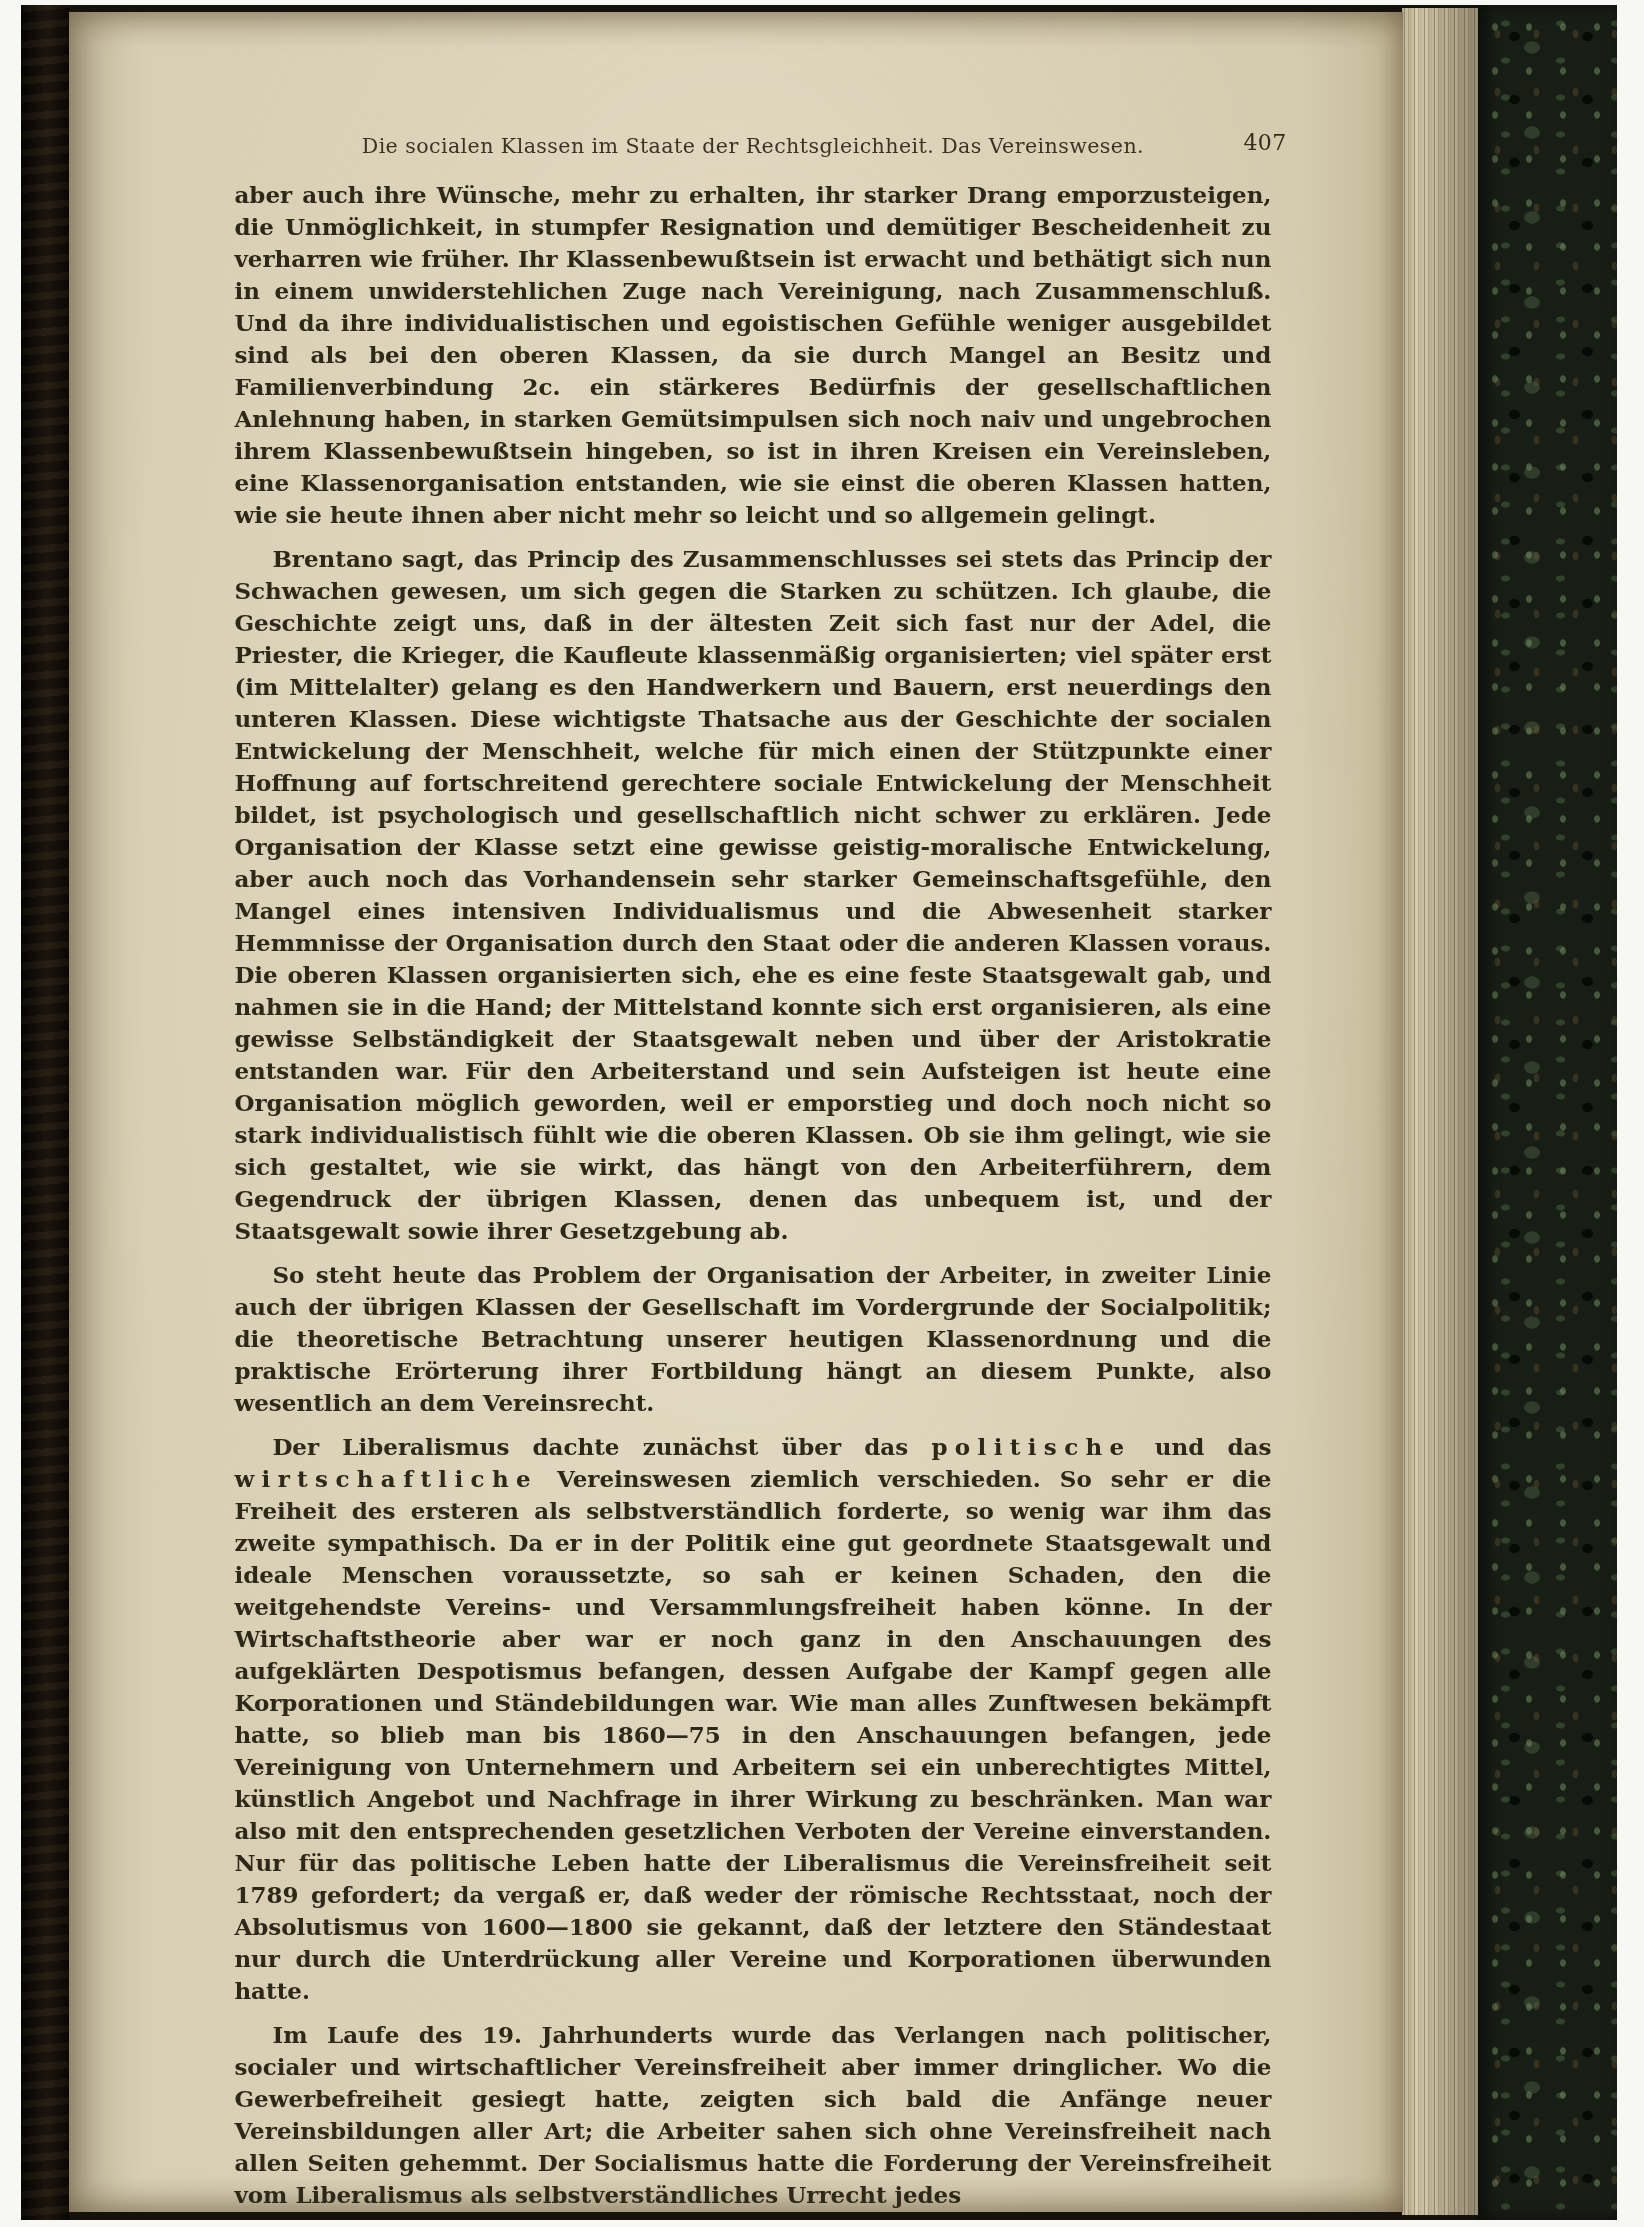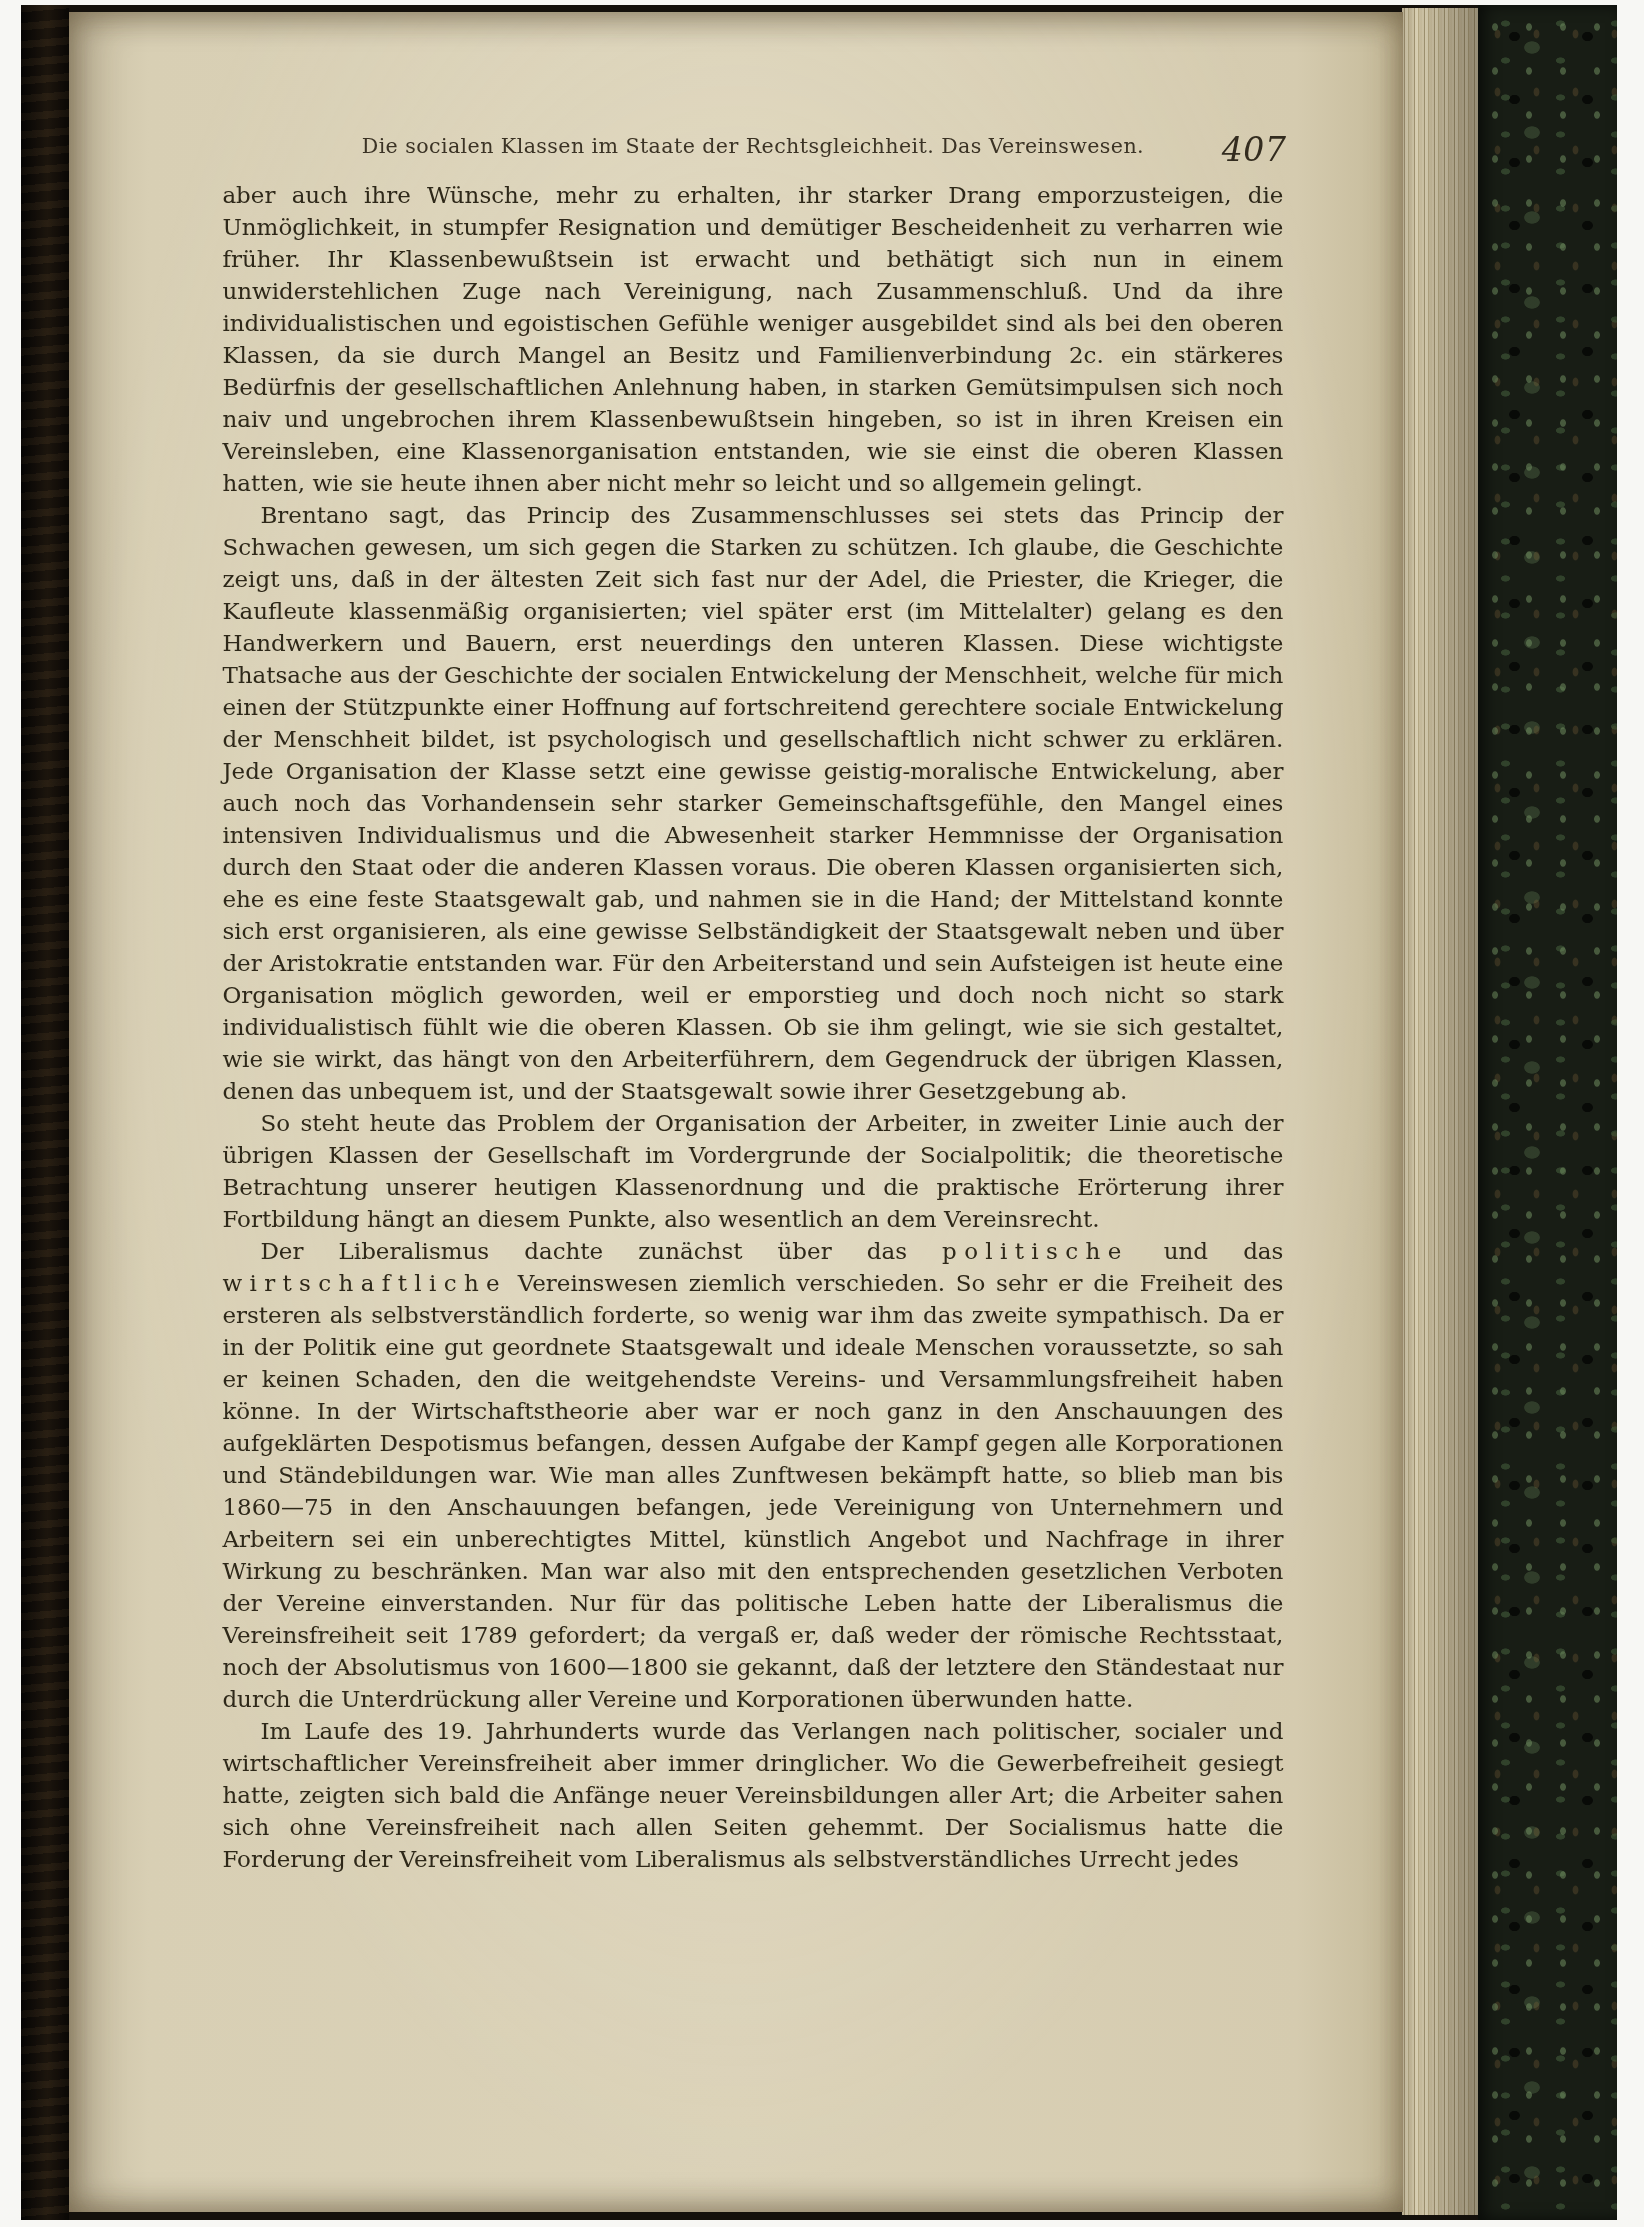--- a/index.html
+++ b/index.html
@@ -58,30 +58,30 @@
     position:relative;
     text-align:center;
     font-size:20.6px;
     letter-spacing:.02em;
     color:#3b3325;
     margin-bottom:21.4px;
     white-space:nowrap;
   }
   .running-head .page-number{
     position:absolute;right:-3.3px;top:-3.3px;
-    font-size:33px;color:#332c1f;letter-spacing:.02em;font-style:italic;
+    font-size:22px;color:#332c1f;letter-spacing:.02em;
   }
   .body-text{
     font-size:23px;
     line-height:32px;
     text-align:justify;
     hyphens:auto;
     color:#2e2819;
   }
-  .para{margin:0;}
+  .para{margin:12px;font-weight:bold;}
   .para.indent{text-indent:38px;}
   .spaced{letter-spacing:.32em;}
 </style>
 </head>
 <body>
 
 <div class="book">
   <div class="spine"></div>
   <div class="fore-edge"></div>
   <div class="cover-marble"></div>

